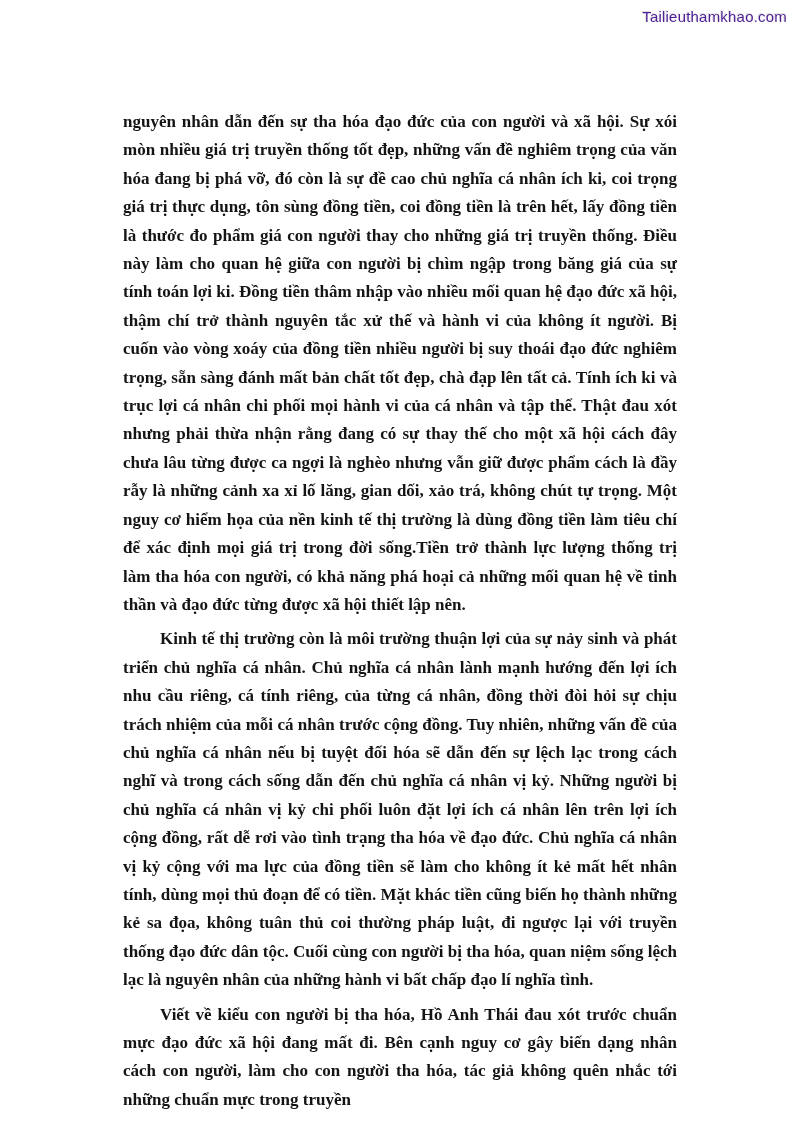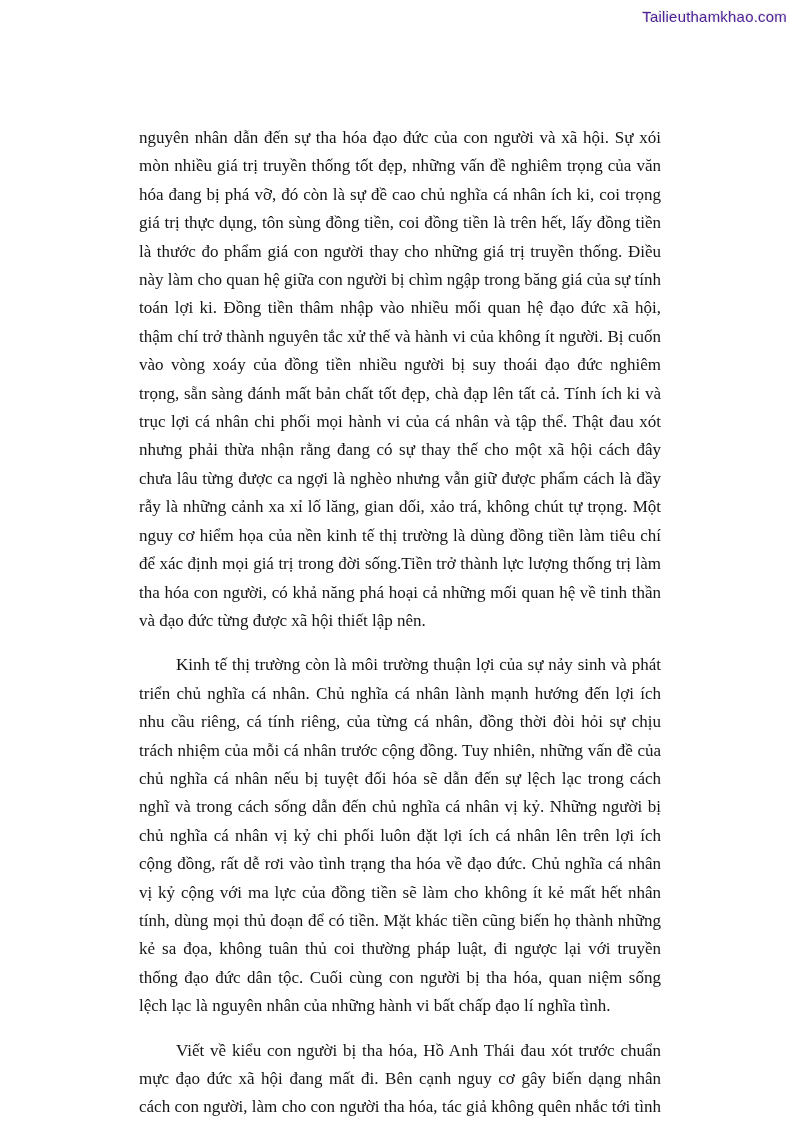--- a/index.html
+++ b/index.html
@@ -30,21 +30,22 @@
     position: absolute;
     left: 123px;
     top: 108px;
     width: 554px;
     font-size: 17px;
     line-height: 28.4px;
     text-align: justify;
     text-justify: inter-word;
   }
   .text-block p {
-    margin: 16px;
+    margin: 0;
+    font-weight: bold;
   }
   .text-block p + p {
     margin-top: 6px;
   }
   .text-block p.indent {
     text-indent: 37px;
   }
   .page-number {
     position: absolute;
     top: 1034px;
@@ -58,17 +59,17 @@
 </head>
 <body>
 
 <div class="page">
 
   <div class="watermark">Tailieuthamkhao.com</div>
 
   <div class="text-block">
     <p>nguyên nhân dẫn đến sự tha hóa đạo đức của con người và xã hội. Sự xói mòn nhiều giá trị truyền thống tốt đẹp, những vấn đề nghiêm trọng của văn hóa đang bị phá vỡ, đó còn là sự đề cao chủ nghĩa cá nhân ích ki, coi trọng giá trị thực dụng, tôn sùng đồng tiền, coi đồng tiền là trên hết, lấy đồng tiền là thước đo phẩm giá con người thay cho những giá trị truyền thống. Điều này làm cho quan hệ giữa con người bị chìm ngập trong băng giá của sự tính toán lợi ki. Đồng tiền thâm nhập vào nhiều mối quan hệ đạo đức xã hội, thậm chí trở thành nguyên tắc xử thế và hành vi của không ít người. Bị cuốn vào vòng xoáy của đồng tiền nhiều người bị suy thoái đạo đức nghiêm trọng, sẵn sàng đánh mất bản chất tốt đẹp, chà đạp lên tất cả. Tính ích ki và trục lợi cá nhân chi phối mọi hành vi của cá nhân và tập thể. Thật đau xót nhưng phải thừa nhận rằng đang có sự thay thế cho một xã hội cách đây chưa lâu từng được ca ngợi là nghèo nhưng vẫn giữ được phẩm cách là đầy rẫy là những cảnh xa xỉ lố lăng, gian dối, xảo trá, không chút tự trọng. Một nguy cơ hiểm họa của nền kinh tế thị trường là dùng đồng tiền làm tiêu chí để xác định mọi giá trị trong đời sống.Tiền trở thành lực lượng thống trị làm tha hóa con người, có khả năng phá hoại cả những mối quan hệ về tinh thần và đạo đức từng được xã hội thiết lập nên.</p>
     <p class="indent">Kinh tế thị trường còn là môi trường thuận lợi của sự nảy sinh và phát triển chủ nghĩa cá nhân. Chủ nghĩa cá nhân lành mạnh hướng đến lợi ích nhu cầu riêng, cá tính riêng, của từng cá nhân, đồng thời đòi hỏi sự chịu trách nhiệm của mỗi cá nhân trước cộng đồng. Tuy nhiên, những vấn đề của chủ nghĩa cá nhân nếu bị tuyệt đối hóa sẽ dẫn đến sự lệch lạc trong cách nghĩ và trong cách sống dẫn đến chủ nghĩa cá nhân vị kỷ. Những người bị chủ nghĩa cá nhân vị kỷ chi phối luôn đặt lợi ích cá nhân lên trên lợi ích cộng đồng, rất dễ rơi vào tình trạng tha hóa về đạo đức. Chủ nghĩa cá nhân vị kỷ cộng với ma lực của đồng tiền sẽ làm cho không ít kẻ mất hết nhân tính, dùng mọi thủ đoạn để có tiền. Mặt khác tiền cũng biến họ thành những kẻ sa đọa, không tuân thủ coi thường pháp luật, đi ngược lại với truyền thống đạo đức dân tộc. Cuối cùng con người bị tha hóa, quan niệm sống lệch lạc là nguyên nhân của những hành vi bất chấp đạo lí nghĩa tình.</p>
-    <p class="indent">Viết về kiểu con người bị tha hóa, Hồ Anh Thái đau xót trước chuẩn mực đạo đức xã hội đang mất đi. Bên cạnh nguy cơ gây biến dạng nhân cách con người, làm cho con người tha hóa, tác giả không quên nhắc tới tình chuẩn mực trong truyền</p>
+    <p class="indent">Viết về kiểu con người bị tha hóa, Hồ Anh Thái đau xót trước chuẩn mực đạo đức xã hội đang mất đi. Bên cạnh nguy cơ gây biến dạng nhân cách con người, làm cho con người tha hóa, tác giả không quên nhắc tới những chuẩn mực trong truyền</p>
   </div>
 
 
 </div>
 
 </body></html>

